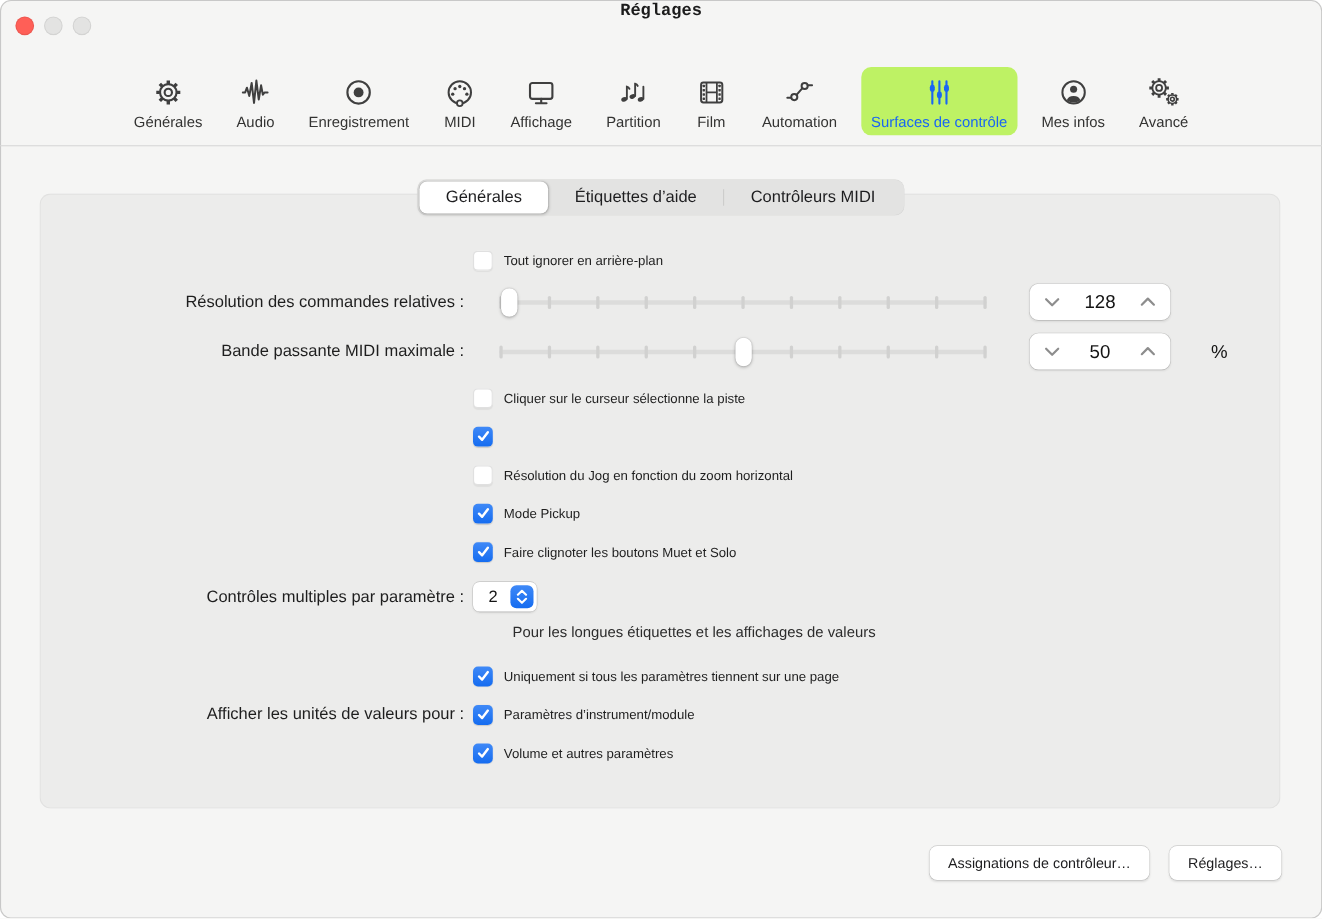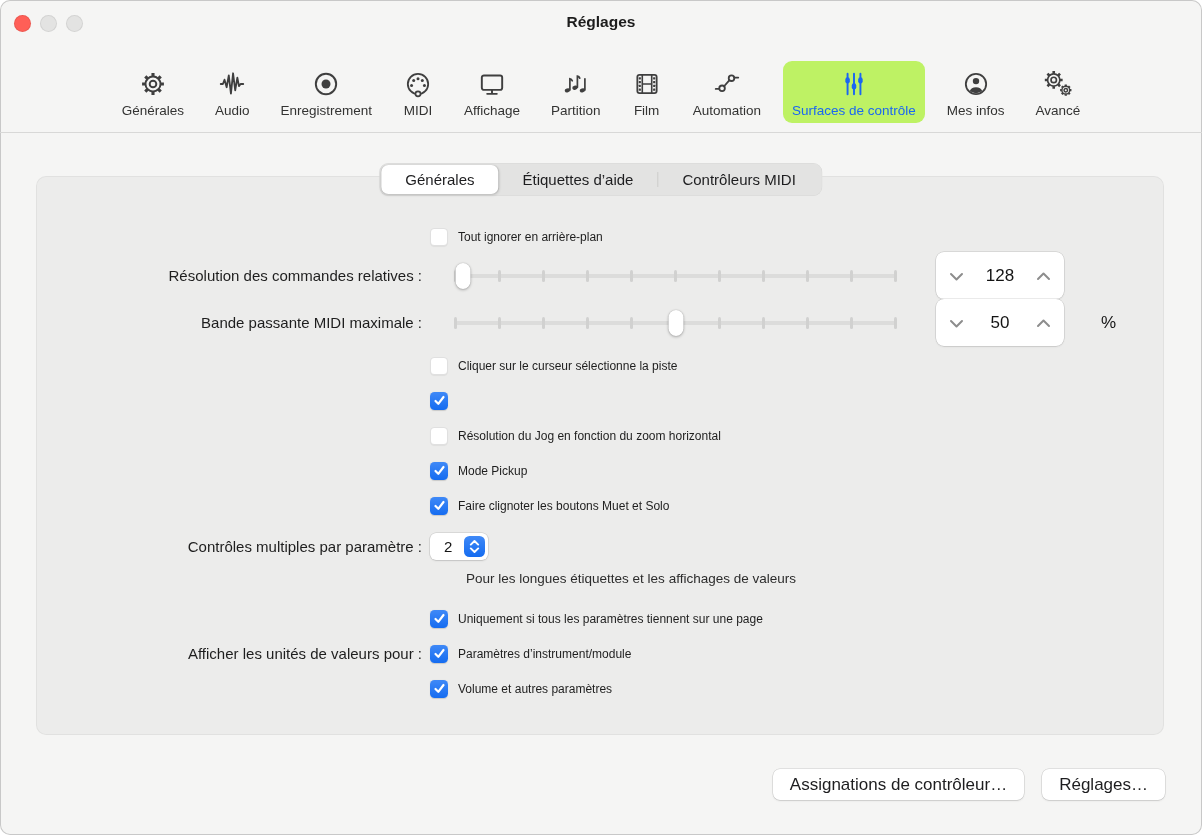--- a/index.html
+++ b/index.html
@@ -5,21 +5,21 @@
   * { margin:0; padding:0; box-sizing:border-box; }
   html,body { width:1202px; height:835px; background:#fff; font-family:"Liberation Sans","DejaVu Sans",sans-serif; }
   .window{ position:relative; width:1202px; height:835px; background:#f5f5f4; border-radius:10px;
            box-shadow: inset 0 0 0 1px rgba(0,0,0,.18); overflow:hidden; color:#1e1e1e; }
   
   .titlebar{ position:relative; height:40px; }
   .lights{ position:absolute; left:14px; top:15px; display:flex; gap:9px; }
   .light{ width:17px; height:17px; border-radius:50%; }
   .light.red{ background:#ff5f57; box-shadow: inset 0 0 0 1px rgba(0,0,0,.08); }
   .light.dim{ background:#e3e3e2; box-shadow: inset 0 0 0 1px rgba(0,0,0,.07); }
-  .title{ position:absolute; left:0; right:0; top:13px; text-align:center; font-size:15.5px; font-weight:700; color:#1c1c1c; }
+  .title{ position:absolute; left:0; right:0; top:1px; text-align:center; font-size:15.5px; font-weight:700; color:#1c1c1c;font-family:Liberation Mono, monospace; }
   
   .toolbar{ height:93px; display:flex; justify-content:center; align-items:flex-end; gap:13px; padding-bottom:9px; border-bottom:1px solid #d8d8d7; }
   .tb-item{ display:flex; flex-direction:column; align-items:center; gap:2px; padding:6px 9px 5px; border-radius:9px; cursor:default; }
   .tb-item .ic{ height:34px; display:flex; align-items:center; justify-content:center; }
   .tb-item .tb-label{ font-size:13.5px; color:#333332; white-space:nowrap; }
   .tb-item.selected{ background:#bef264; }
   .tb-item.selected .tb-label{ color:#1a66f2; }
   svg.icon{ display:block; }
   
   .panel{ position:absolute; left:36px; right:38px; top:176px; height:559px; background:#ececeb;
@@ -44,36 +44,36 @@
   .cb.checked svg{ visibility:visible; }
   .cb-label{ font-size:12px; color:#1e1e1e; white-space:nowrap; }
   
   .slider{ position:relative; width:443px; height:28px; margin-right:15px; flex:none; }
   .track{ position:absolute; left:0; right:0; top:12px; height:4px; background:#dcdcdb; border-radius:2px; }
   .ticks{ position:absolute; left:0; right:0; top:8px; display:flex; justify-content:space-between; }
   .tickmark{ width:3px; height:12px; background:#d1d1d0; border-radius:1.5px; }
   .thumb{ position:absolute; top:1px; width:15px; height:26px; background:#fff; border-radius:7.5px;
           box-shadow:0 0 1px rgba(0,0,0,.28), 0 1px 3px rgba(0,0,0,.28); transform:translateX(-50%); }
   
-  .stepper{ width:128px; height:47px; background:#fff; border-radius:8px; box-shadow:0 0 0 .5px rgba(0,0,0,.16), 0 1px 2px rgba(0,0,0,.08);
+  .stepper{ width:128px; height:33px; background:#fff; border-radius:8px; box-shadow:0 0 0 .5px rgba(0,0,0,.16), 0 1px 2px rgba(0,0,0,.08);
             display:flex; align-items:center; justify-content:space-between; padding:0 13px; flex:none; }
   .stepper .val{ font-size:17px; color:#141414; }
   .suffix{ margin-left:13px; font-size:17px; color:#141414; }
   
   .popup{ height:27px; background:#fff; border-radius:6px; box-shadow:0 0 0 .5px rgba(0,0,0,.16), 0 1px 2px rgba(0,0,0,.1);
           display:flex; align-items:center; padding:0 3px 0 0; }
   .popup .val{ font-size:15px; color:#141414; padding:0 12px 0 14px; }
   .popup .chevbox{ width:21px; height:21px; border-radius:5.5px; background:linear-gradient(180deg,#3f89f7,#156cf0); display:flex; align-items:center; justify-content:center; }
   .helper-row{ min-height:26px;margin-left:36px; }
   .helper{ font-size:13.5px; color:#2c2c2c; }
   .grp2{ margin-top:10px; }
   
   .footer{ position:absolute; right:37px; bottom:35px; display:flex; gap:18px; }
   .btn{ height:31px; padding:0 17px; background:#fff; border:none; border-radius:7px; font-family:inherit;
-        box-shadow:0 0 0 .5px rgba(0,0,0,.16), 0 1px 2px rgba(0,0,0,.1); font-size:17px; color:#1d1d1f; white-space:nowrap; }
+        box-shadow:0 0 0 .5px rgba(0,0,0,.16), 0 1px 2px rgba(0,0,0,.1); font-size:13px; color:#1d1d1f; white-space:nowrap; }
 </style>
 </head>
 <body>
 
 <div class="window">
 
   <div class="titlebar">
     <div class="lights">
       <span class="light red"></span>
       <span class="light dim"></span>

